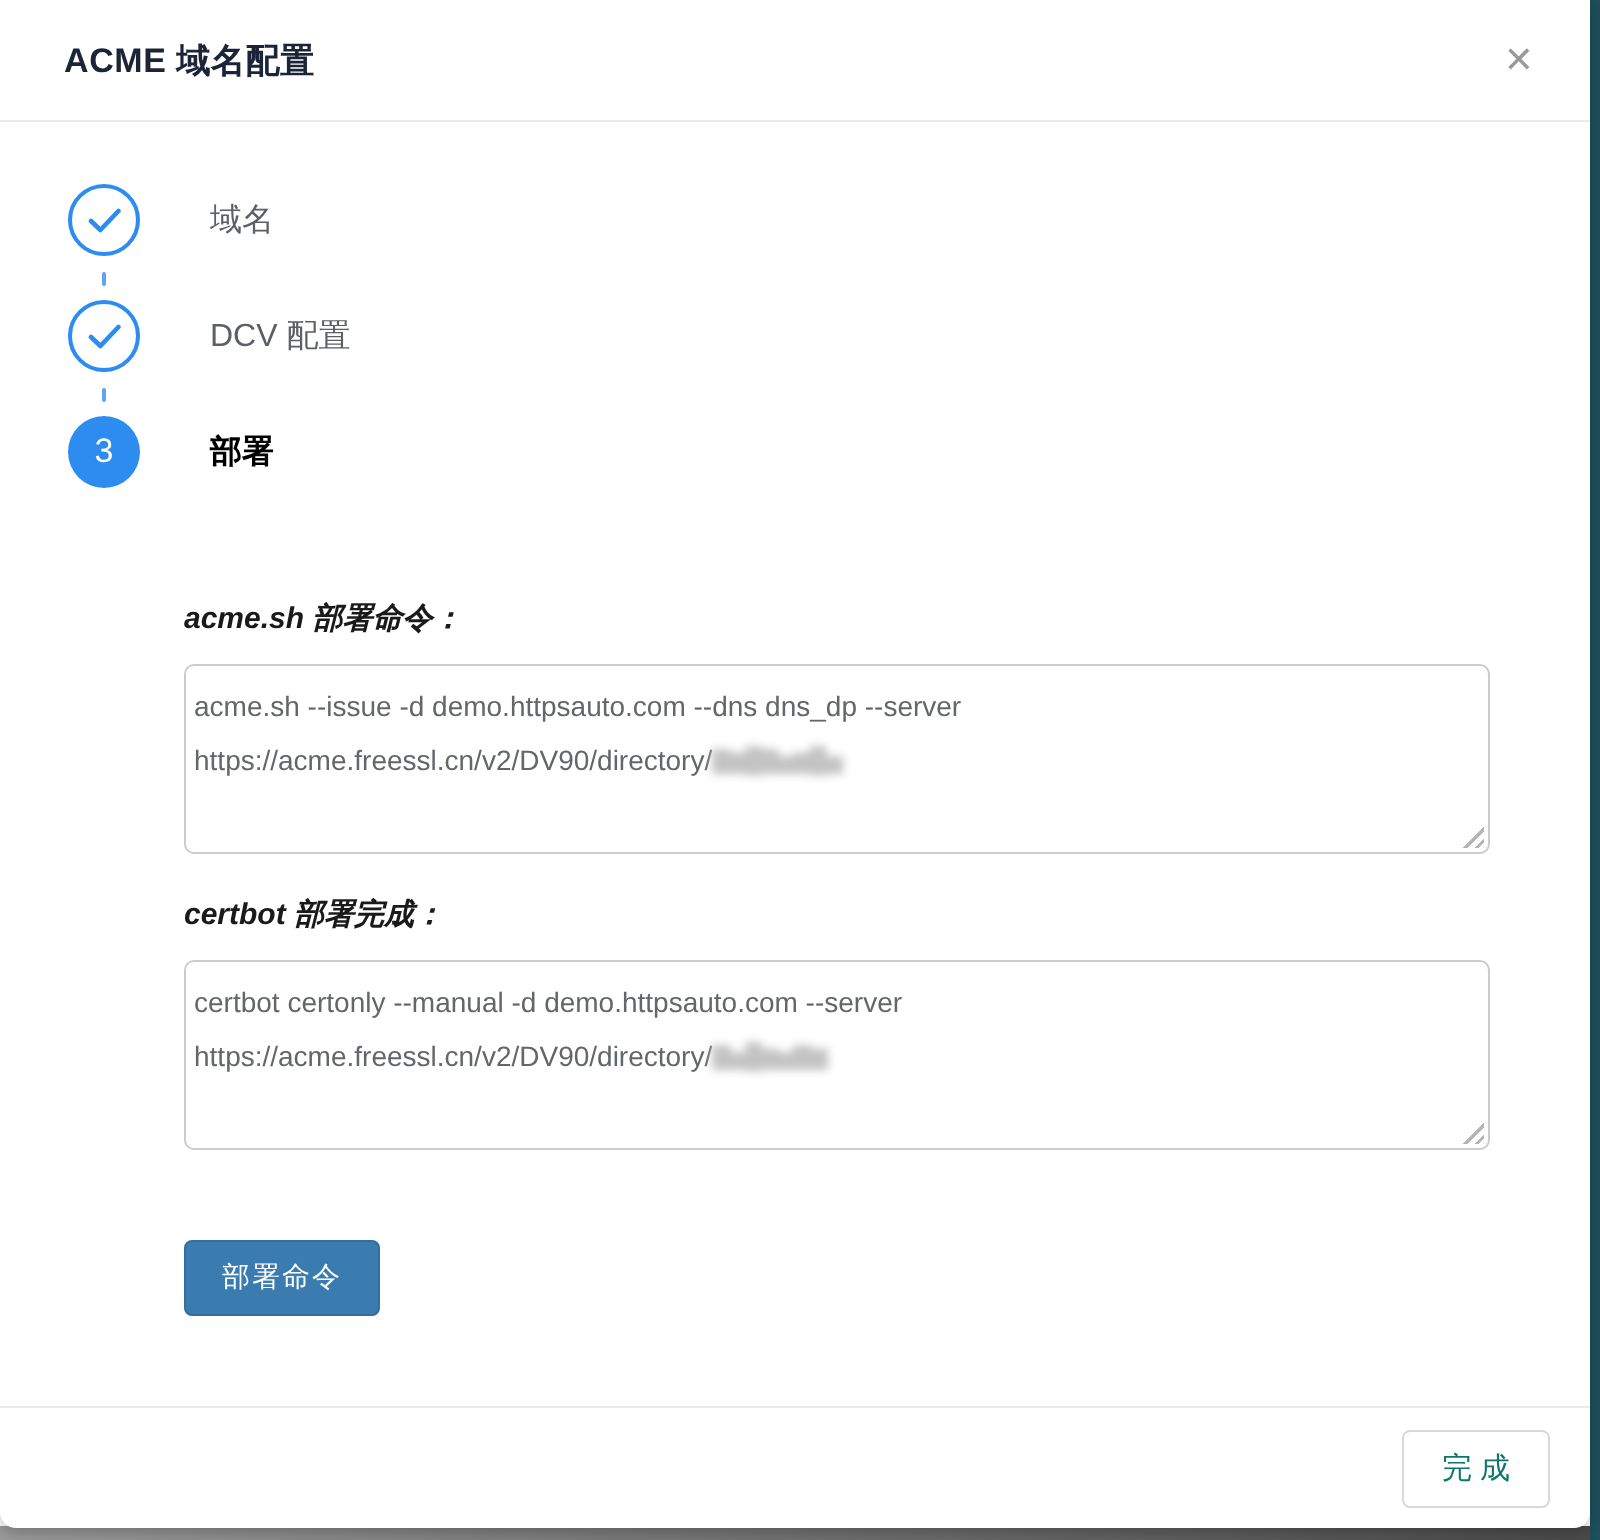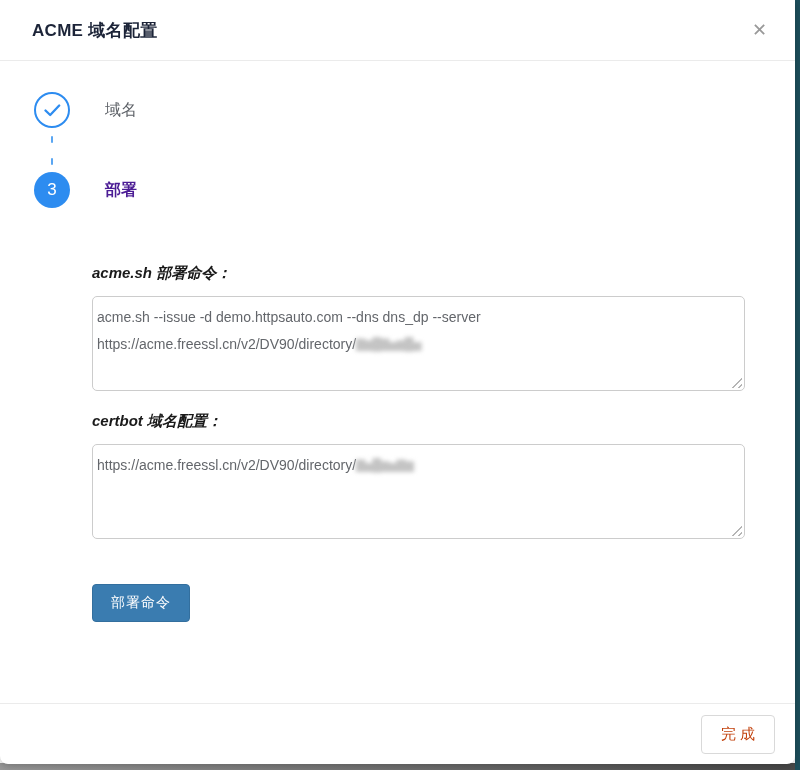--- a/index.html
+++ b/index.html
@@ -53,21 +53,21 @@
     display: flex; align-items: center; justify-content: center;
   }
   .step-circle.done {
     border: 2px solid #2d8cf0; background: #fff;
   }
   .step-circle.current {
     background: #2d8cf0; color: #fff;
     font-size: 17px;
   }
   .step-label { margin-left: 35px; font-size: 16px; color: #5c6066; }
-  .step-row.current .step-label { color: #4c1d95; font-weight: bold; }
+  .step-row.current .step-label { color: #000000; font-weight: bold; }
   .step-connector {
     width: 36px; height: 22px;
     display: flex; align-items: center; justify-content: center;
   }
   .step-connector .dash {
     width: 2px; height: 7px; background: #5aa6f2; border-radius: 1px;
   }
   
   .content { margin: 56px 50px 0 92px; }
   .field-label {
@@ -114,21 +114,21 @@
   }
   
   .modal-footer {
     position: absolute; left: 0; bottom: 0;
     width: 100%; height: 61px;
     border-top: 1px solid #ebebeb;
     display: flex; align-items: center; justify-content: flex-end;
     padding: 0 20px;
   }
   .done-btn {
-    background: #ffffff; color: #c2410c;
+    background: #ffffff; color: #0f766e;
     border: 1px solid #d9d9d9; border-radius: 4px;
     font-size: 15px;
     font-family: "Liberation Sans", "DejaVu Sans", sans-serif;
     padding: 9px 15px;
     letter-spacing: 4px; text-indent: 4px;
     cursor: pointer;
   }
 </style>
 </head>
 <body>
@@ -151,20 +151,28 @@
           <polyline points="1.5,6.5 6.2,11 15.2,1.5" stroke="#2d8cf0" stroke-width="2.3" stroke-linecap="round" stroke-linejoin="round" fill="none"></polyline>
         </svg>
       </span>
       <span class="step-label">域名</span>
     </div>
 
     <div class="step-connector">
         <span class="dash"></span>
       </div>
 
+    <div class="step-row">
+      <span class="step-circle done">
+        <svg width="17" height="13" viewBox="0 0 17 13" fill="none">
+          <polyline points="1.5,6.5 6.2,11 15.2,1.5" stroke="#2d8cf0" stroke-width="2.3" stroke-linecap="round" stroke-linejoin="round" fill="none"></polyline>
+        </svg>
+      </span>
+      <span class="step-label">DCV 配置</span>
+    </div>
 
     <div class="step-connector">
         <span class="dash"></span>
       </div>
 
     <div class="step-row current">
       <span class="step-circle current">3</span>
       <span class="step-label">部署</span>
     </div>
 
@@ -175,22 +183,23 @@
     <div class="field">
       <div class="field-label">acme.sh 部署命令：</div>
       <div class="textarea">
         <div class="ta-line">acme.sh --issue -d demo.httpsauto.com --dns dns_dp --server</div>
         <div class="ta-line"><span>https://acme.freessl.cn/v2/DV90/directory/</span><span class="redacted">▇▆█▇▅▆█▅</span></div>
         <div class="resize-handle"></div>
       </div>
     </div>
 
     <div class="field">
-      <div class="field-label">certbot 域名配置：</div>
+      <div class="field-label">certbot 部署完成：</div>
       <div class="textarea">
+        <div class="ta-line">certbot certonly --manual -d demo.httpsauto.com --server</div>
         <div class="ta-line"><span>https://acme.freessl.cn/v2/DV90/directory/</span><span class="redacted">▇▅█▆▅▇▆</span></div>
         <div class="resize-handle"></div>
       </div>
     </div>
 
     <button class="deploy-btn">部署命令</button>
 
   </div>
 
   <div class="modal-footer">

